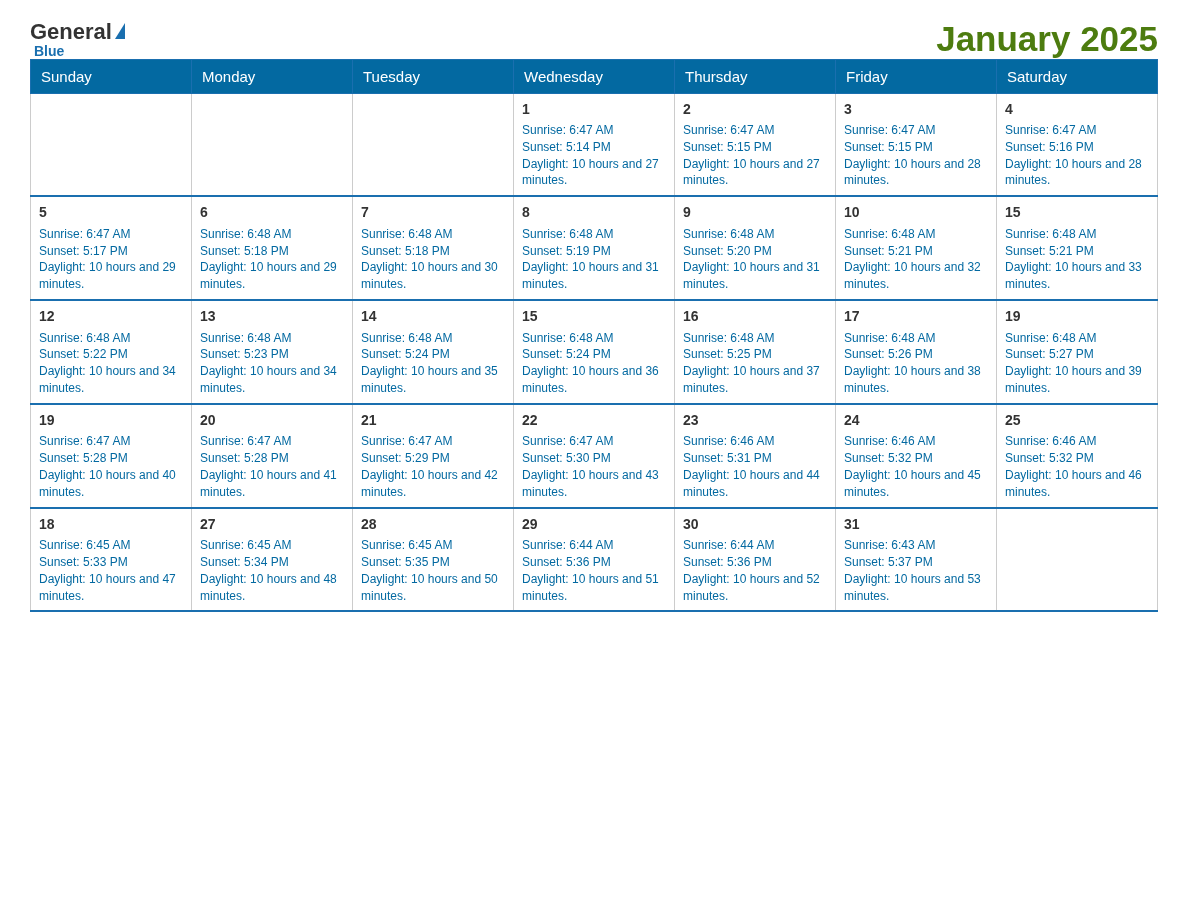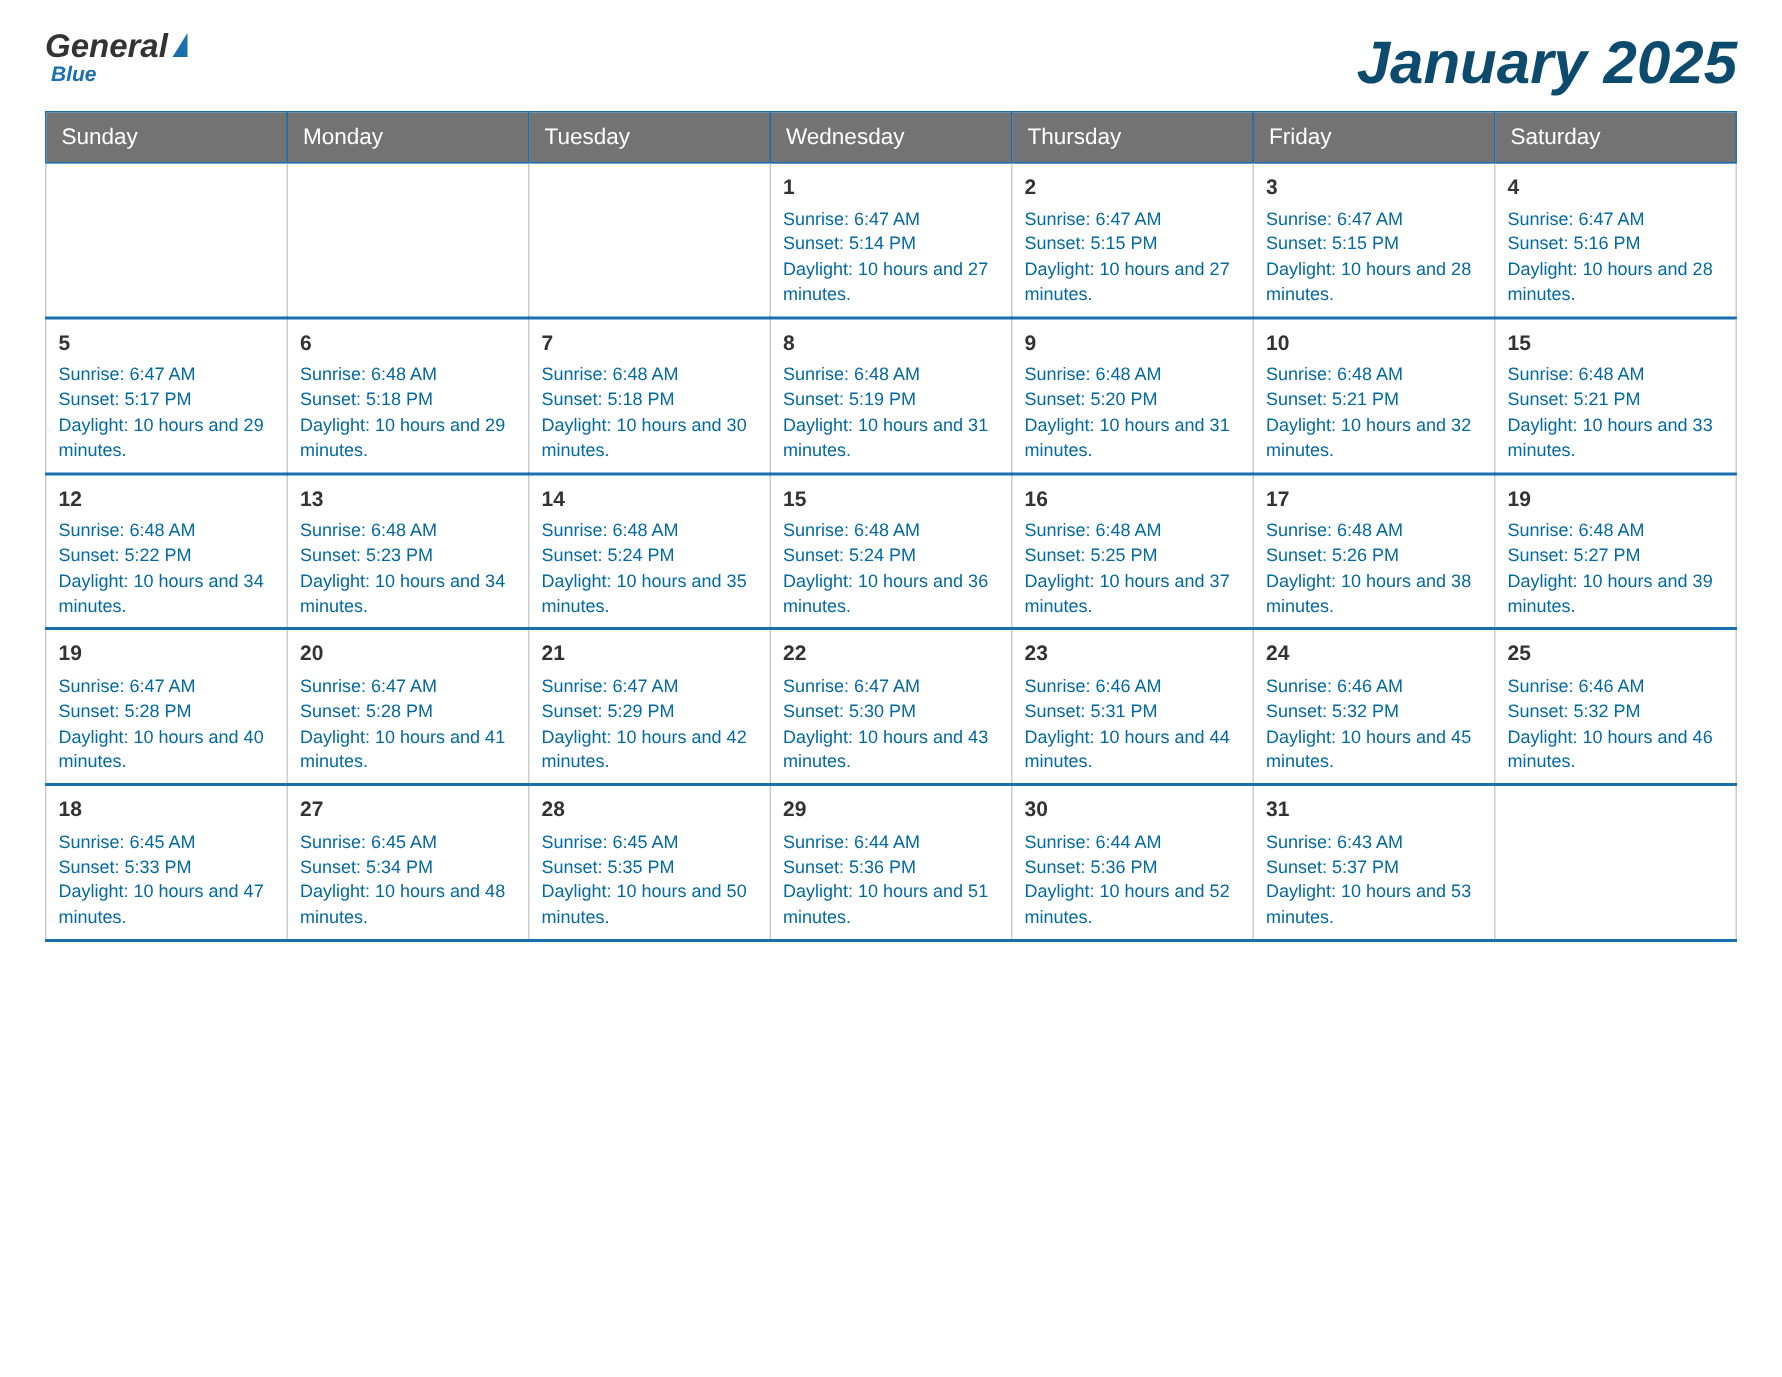--- a/index.html
+++ b/index.html
@@ -6,60 +6,58 @@
     body {
       font-family: Arial, sans-serif;
       background: #fff;
       padding: 20px 30px;
       width: 1188px;
       min-height: 918px;
     }
     .header {
       display: flex;
       justify-content: space-between;
-      align-items: flex-start;
-      margin-bottom: 10px;
-      font-style: italic;
+      align-items: flex-end;
     }
     .logo {
       display: flex;
       align-items: center;
       gap: 2px;
     }
     .logo-text-general {
       font-size: 22px;
       font-weight: bold;
       color: #333;
     }
     .logo-text-blue {
       font-size: 14px;
       font-weight: bold;
       color: #1a6faf;
     }
     .title-block {
       text-align: right;
     }
     .calendar-title {
-      font-size: 40px;
+      font-size: 35px;
       font-weight: bold;
-      color: #0c4a6e;
+      color: #4d7c0f;
       line-height: 1.1;
     }
     .calendar-subtitle {
       font-size: 20px;
       color: #333;
       margin-top: 4px;
     }
     .calendar {
       width: 100%;
       border-collapse: collapse;
       border: 1px solid #ccc;
     }
     .calendar thead tr th {
-      background-color: #737373;
+      background-color: #0369a1;
       color: #fff;
       font-size: 15px;
       font-weight: normal;
       padding: 8px 10px;
       text-align: left;
       border: 1px solid #1a6faf;
     }
     .calendar tbody tr td {
       vertical-align: top;
       padding: 6px 8px;

